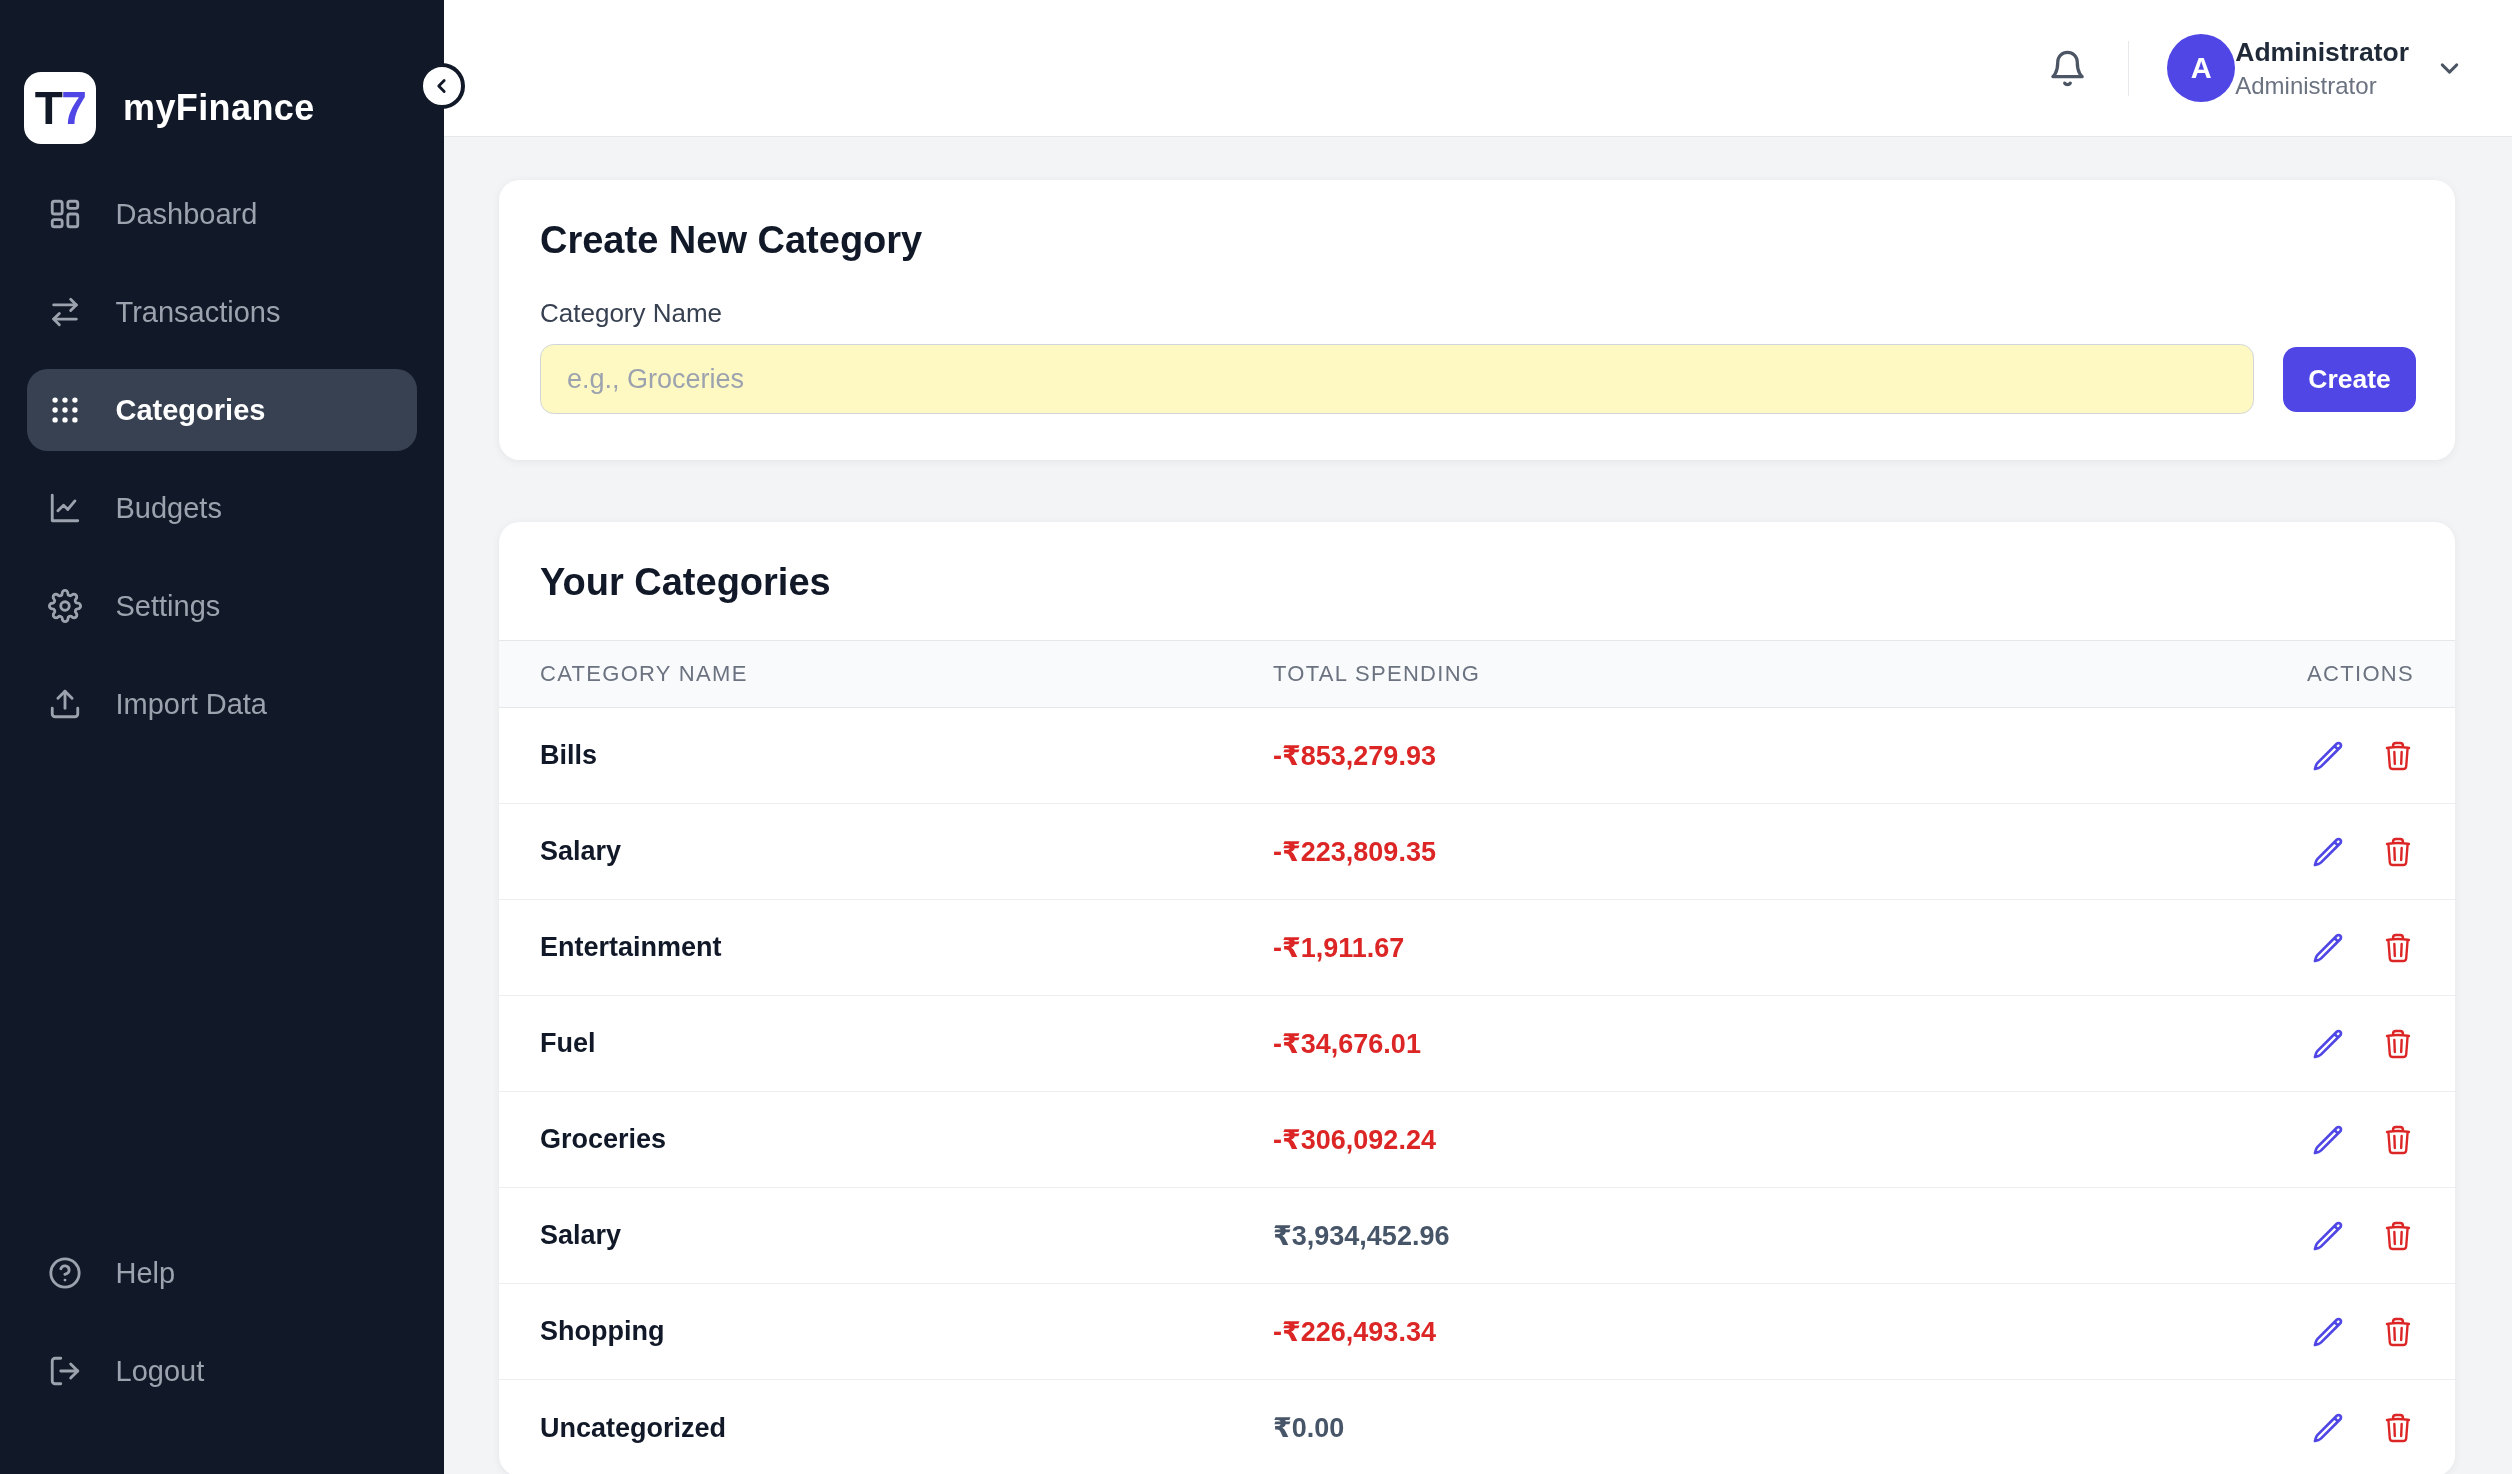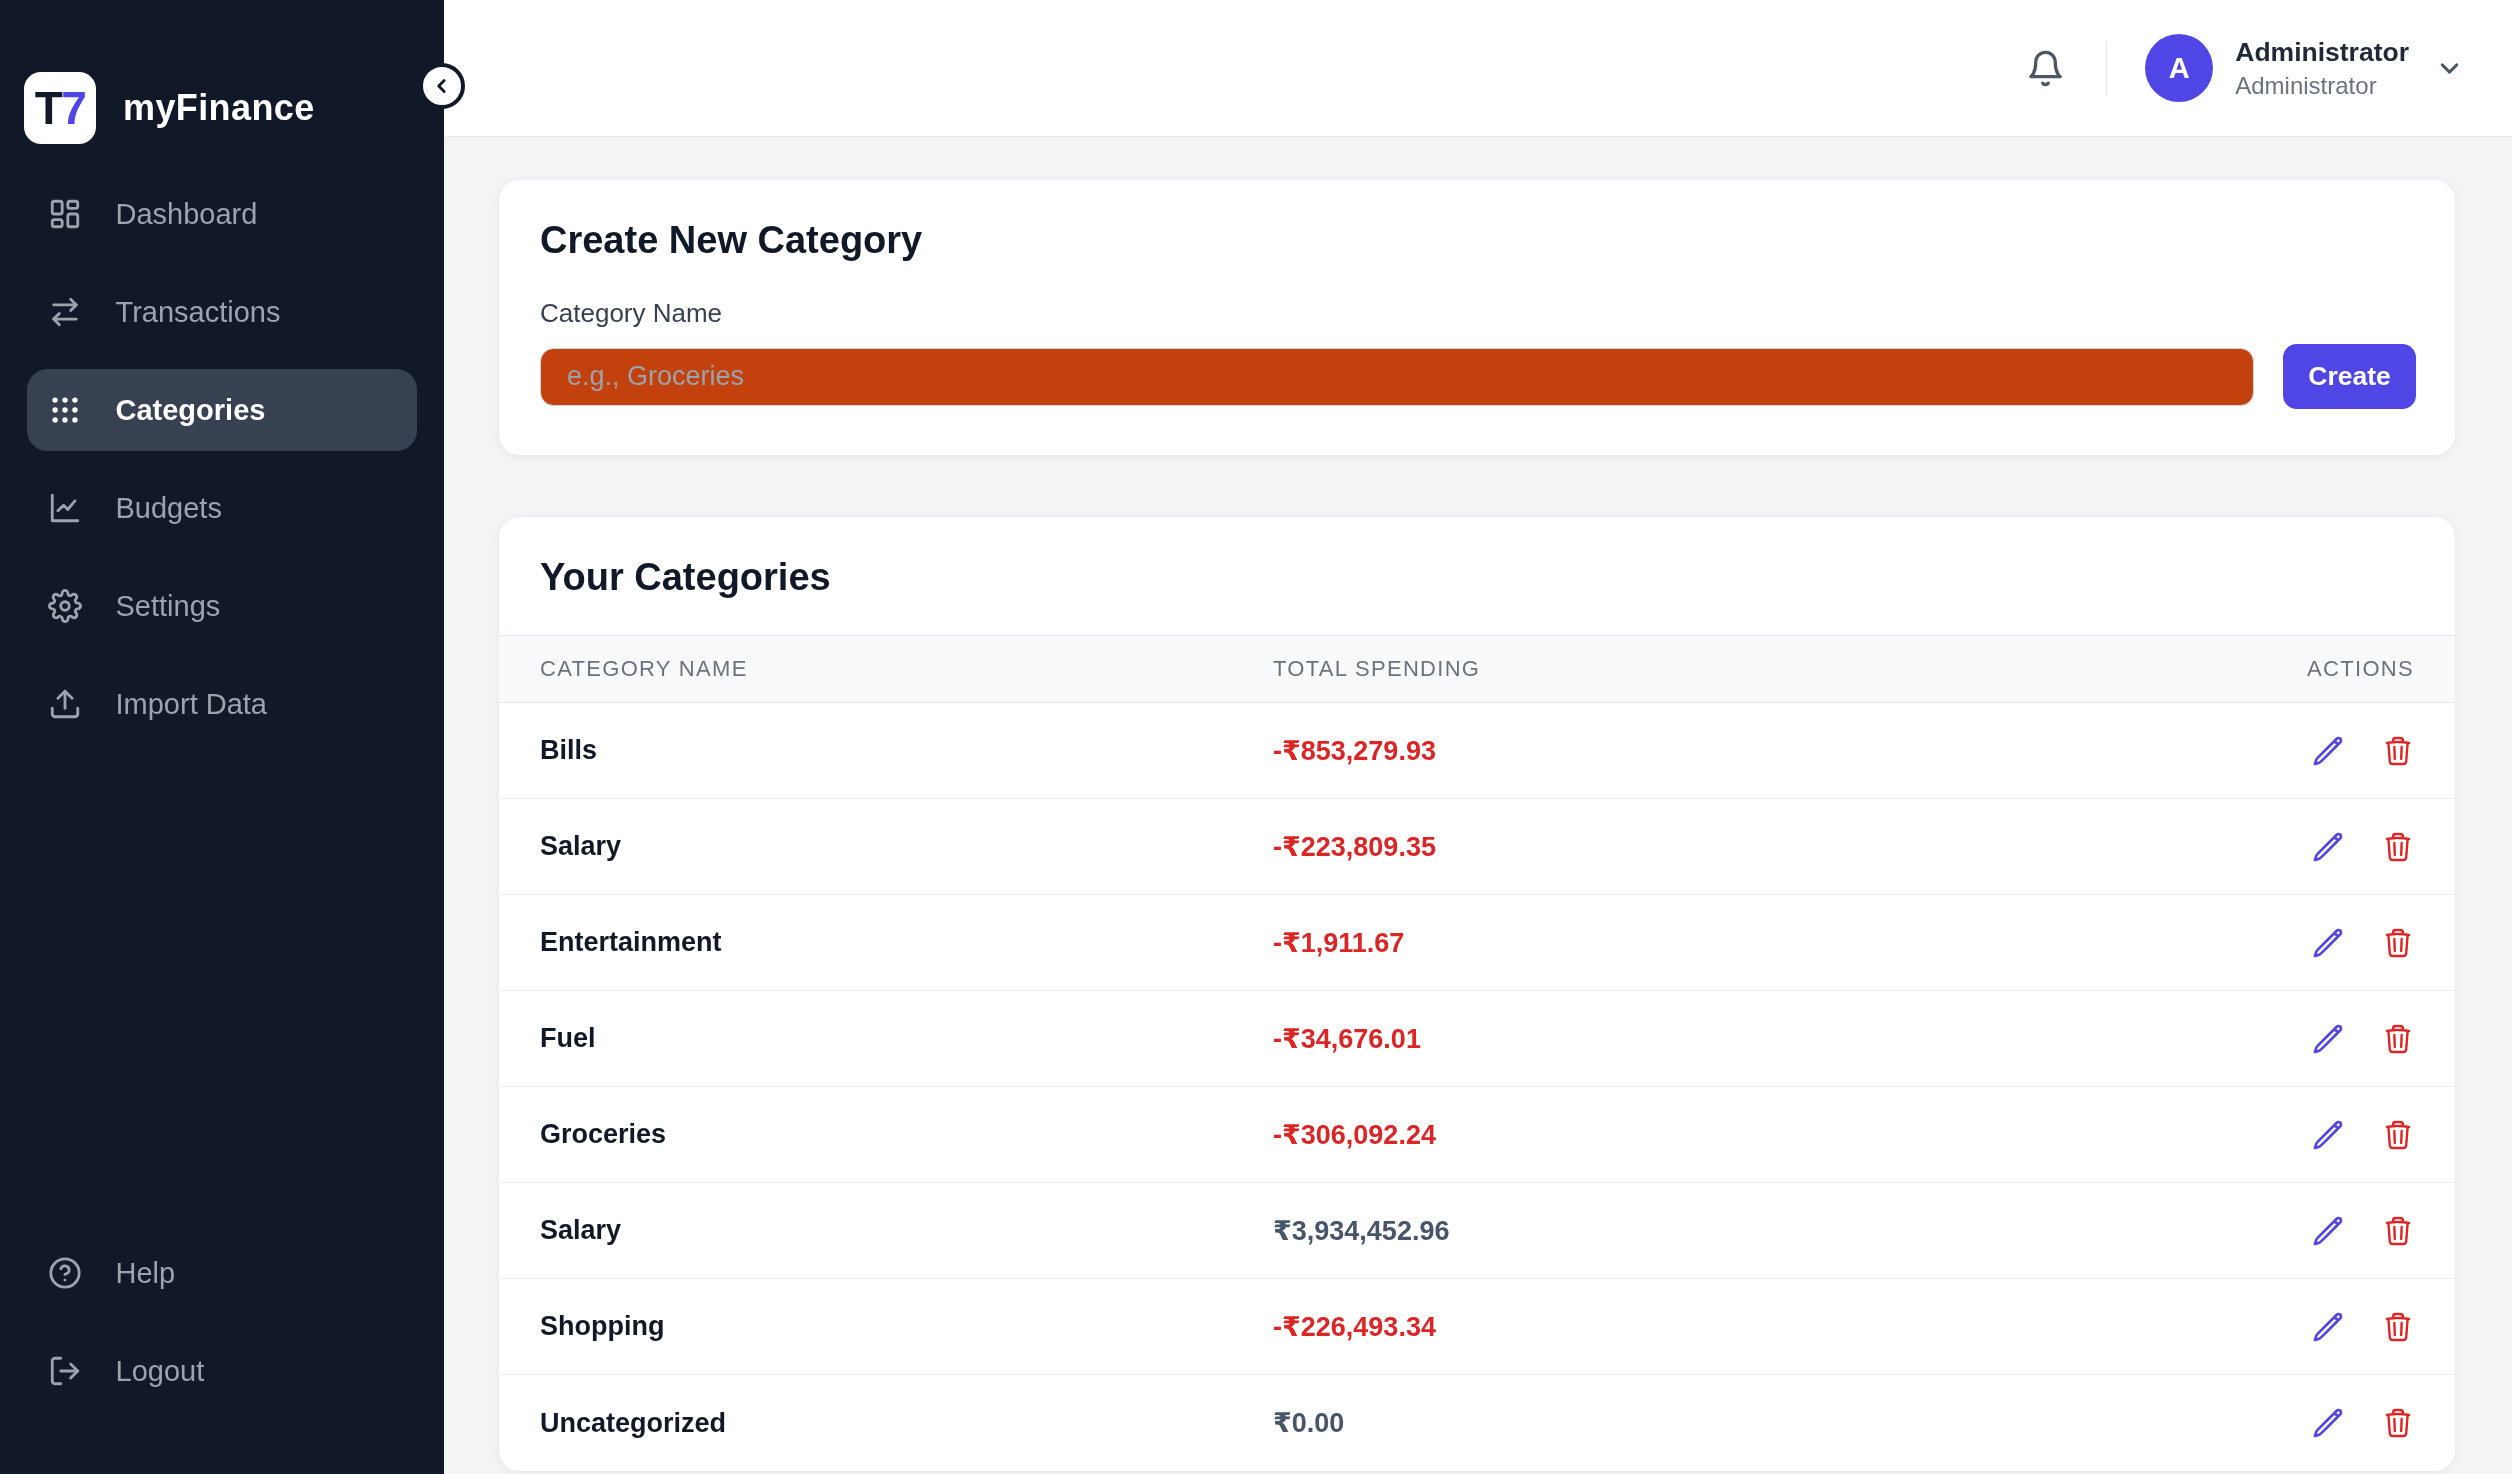--- a/index.html
+++ b/index.html
@@ -65,41 +65,41 @@
     flex:none;
   }
   .bell-btn { background:none; border:none; color:#4b5563; cursor:pointer; display:flex; padding:0; }
   .bell-btn svg { width:39px; height:39px; }
   .header-divider { width:1.7px; height:55px; background:var(--border); margin:0 38px 0 41px; }
   .avatar {
     width:68px; height:68px; border-radius:50%; background:var(--accent);
     color:#fff; font-size:29px; font-weight:700;
     display:flex; align-items:center; justify-content:center; flex:none;
   }
-  .user-block { margin-left:22px; line-height:1.3; }
+  .user-block { line-height:1.3; }
   .user-name { font-size:26.5px; font-weight:700; color:#1f2937; }
   .user-role { font-size:24px; color:#6b7280; }
   .chevron-down { margin-left:26px; color:#4b5563; display:flex; cursor:pointer; }
   .chevron-down svg { width:29px; height:29px; }
 
   main { padding:43px 57px 0 55px; flex:1; }
 
   .card {
     background:#ffffff; border-radius:20.5px;
     box-shadow:0 1.7px 8.5px rgba(17,24,39,0.06);
   }
 
   
   .create-card { padding:39px 39px 46px 41px; }
   .card-title { font-size:38px; font-weight:700; color:#111827; }
   .field-label { margin-top:36px; font-size:26px; font-weight:500; color:#374151; }
   .form-row { display:flex; align-items:center; gap:29px; margin-top:15.4px; }
   .text-input {
-    flex:1; height:58px; border-radius:13.7px; border:1.7px solid #d1d5db;
-    background:#c2410c; padding:16px 26px; font-size:27px; color:#111827;
+    flex:1; height:70px; border-radius:13.7px; border:1.7px solid #d1d5db;
+    background:#fef9c3; padding:16px 26px; font-size:27px; color:#111827;
     font-family:inherit; outline:none;
   }
   .text-input::placeholder { color:#9ca3af; }
   .create-btn {
     width:133px; height:65px; border-radius:13.7px; background:var(--accent);
     color:#ffffff; font-size:26.5px; font-weight:600; border:none; cursor:pointer;
     font-family:inherit; flex:none;
   }
 
   

